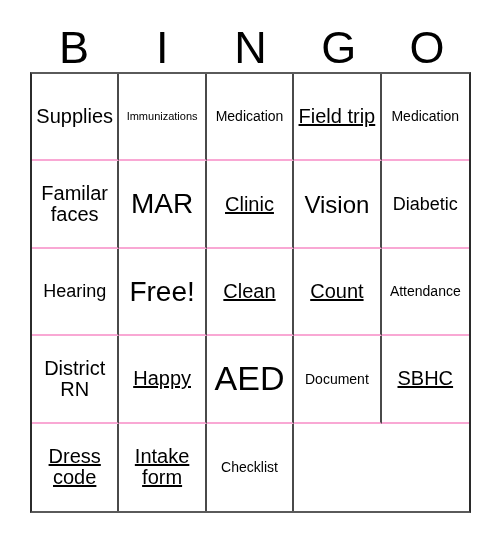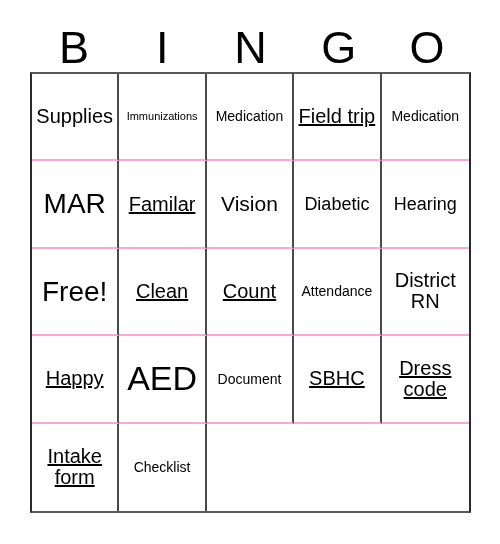--- a/index.html
+++ b/index.html
@@ -85,21 +85,21 @@
     font-family: "Liberation Sans", sans-serif;
     word-wrap: break-word;
   }
 
   
   .fs-xxs { font-size: 11px; }
   .fs-xs  { font-size: 14px; }
   .fs-s   { font-size: 14px; }
   .fs-m   { font-size: 18px; }
   .fs-l   { font-size: 20px; }
-  .fs-xl  { font-size: 21px; }
+  .fs-xl  { font-size: 24px; }
   .fs-xxl { font-size: 20px; text-decoration: underline; }
   .fs-3xl { font-size: 28px; }
   .fs-4xl { font-size: 34px; }
 </style>
 </head>
 <body>
 
 <div id="card">
 
   <div id="bingo-header">
@@ -120,24 +120,27 @@
       <div class="bingo-cell">
         <span class="cell-text fs-s">Medication</span>
       </div>
       <div class="bingo-cell">
         <span class="cell-text fs-xxl">Field trip</span>
       </div>
       <div class="bingo-cell">
         <span class="cell-text fs-xs">Medication</span>
       </div>
       <div class="bingo-cell">
+        <span class="cell-text fs-l">Familar faces</span>
+      </div>
+      <div class="bingo-cell">
         <span class="cell-text fs-3xl">MAR</span>
       </div>
       <div class="bingo-cell">
-        <span class="cell-text fs-xxl">Familar</span>
+        <span class="cell-text fs-xxl">Clinic</span>
       </div>
       <div class="bingo-cell">
         <span class="cell-text fs-xl">Vision</span>
       </div>
       <div class="bingo-cell">
         <span class="cell-text fs-m">Diabetic</span>
       </div>
       <div class="bingo-cell">
         <span class="cell-text fs-m">Hearing</span>
       </div>

